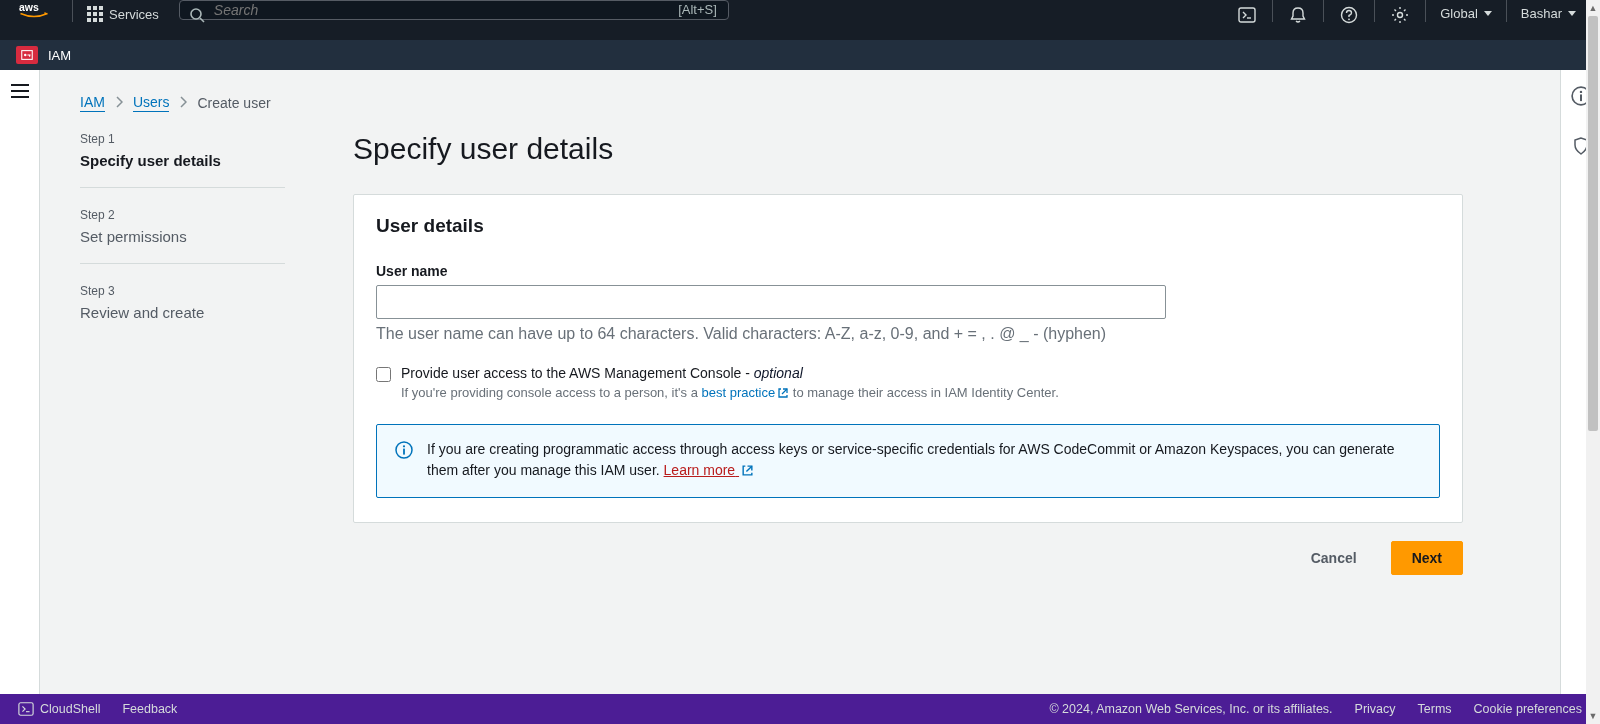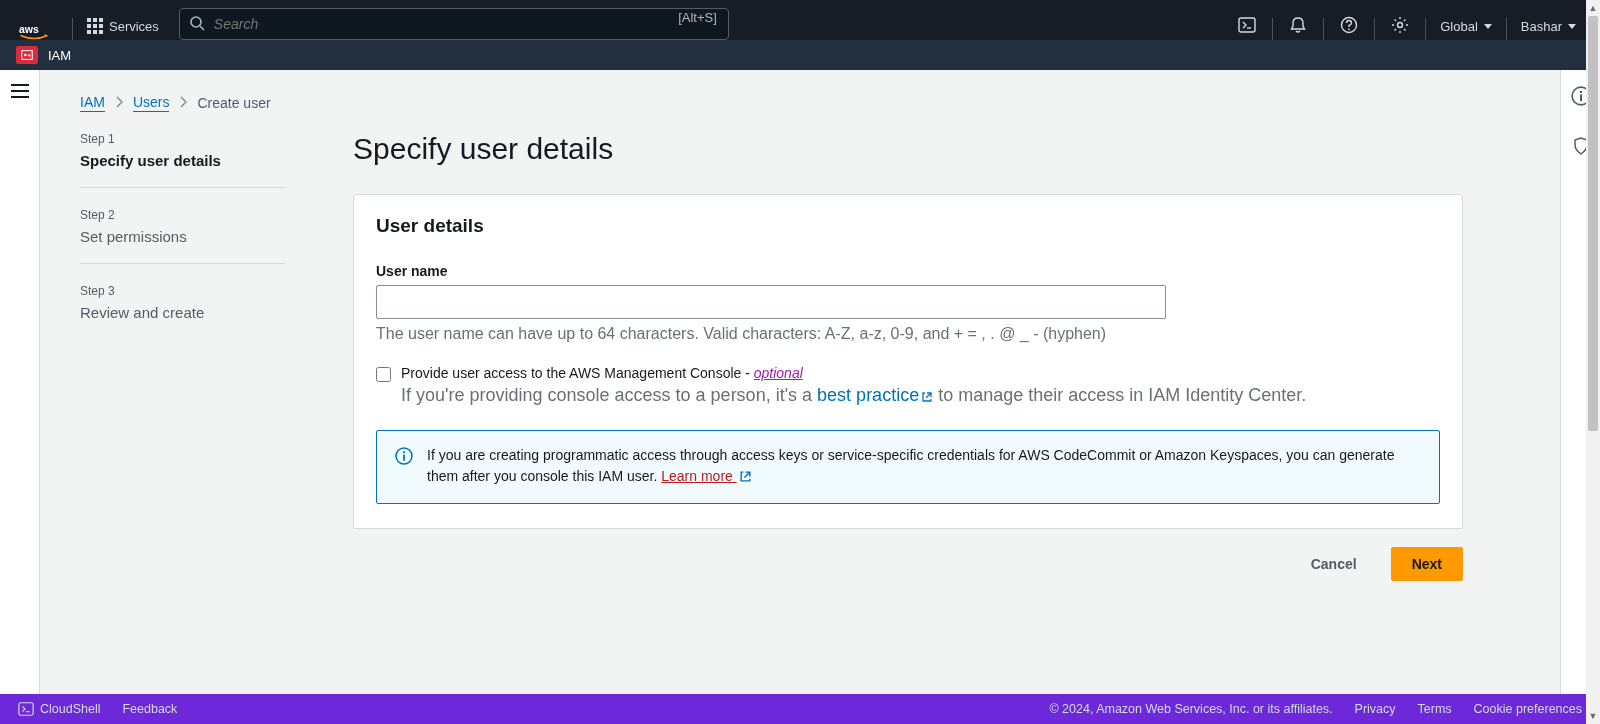--- a/index.html
+++ b/index.html
@@ -1,27 +1,27 @@
 <!DOCTYPE html>
 <html><head>
 <meta charset="utf-8">
 <style>
   * { box-sizing: border-box; margin: 0; padding: 0; }
   html, body { width: 1600px; height: 724px; font-family: "Amazon Ember", "Helvetica Neue", Arial, sans-serif; overflow: hidden; background: #f2f3f3; }
 
   
-  .topnav { height: 40px; background: #161d26; display: flex; align-items: flex-end; padding: 0 14px; color: #d5dbdb; font-size: 13px; }
+  .topnav { height: 40px; background: #161d26; display: flex; align-items: flex-start; padding: 0 14px; color: #d5dbdb; font-size: 13px; }
   .topnav .aws-logo { display:flex; align-items:center; margin-right:14px; }
   .topnav .aws-logo svg { height:18px; }
   .topnav .divider { width:1px; height:22px; background:#4a5058; margin:0 4px; }
   .topnav .services { display:flex; align-items:center; gap:6px; padding:6px 10px; cursor:pointer; }
   .grid9 { display:grid; grid-template-columns:repeat(3,4px); grid-template-rows:repeat(3,4px); gap:2px; }
   .grid9 span { background:#d5dbdb; width:4px; height:4px; }
   .searchwrap { flex:0 0 550px; margin-left:10px; position:relative; }
-  .searchwrap input { width:100%; height:32px; background:#0f1720; border:1px solid #555b64; border-radius:4px; color:#aab7b8; font-style:italic; padding:0 70px 0 34px; font-size:14px; outline:none; }
+  .searchwrap input { width:100%; height:20px; background:#0f1720; border:1px solid #555b64; border-radius:4px; color:#aab7b8; font-style:italic; padding:0 70px 0 34px; font-size:14px; outline:none; }
   .searchwrap .search-ico { position:absolute; left:10px; top:7px; }
   .searchwrap .shortcut { position:absolute; right:12px; top:2px; font-style:normal; color:#aab7b8; font-size:13px; }
   .topnav .spacer { flex:1; }
   .topnav .icobtn { padding:6px 12px; cursor:pointer; display:flex; align-items:center; justify-content:center; }
   .topnav .region { display:flex; align-items:center; gap:6px; padding:6px 10px; cursor:pointer; }
   .topnav .user   { display:flex; align-items:center; gap:6px; padding:6px 10px; cursor:pointer; }
   .caret { width:0; height:0; border-left:4px solid transparent; border-right:4px solid transparent; border-top:5px solid #d5dbdb; }
 
   
   .servicebar { height:30px; background:#222f3e; display:flex; align-items:center; padding-left:16px; gap:10px; color:#fff; font-size:13px; }
@@ -57,36 +57,36 @@
   h1 { font-size:30px; font-weight:400; color:#16191f; margin-bottom:28px; }
 
   .panel { background:#fff; border:1px solid #d5dbdb; border-radius:2px; padding:20px 22px 24px 22px; }
   .panel h2 { font-size:19px; font-weight:700; color:#16191f; margin-bottom:26px; }
   .fieldlabel { font-size:14px; color:#16191f; margin-bottom:6px;font-weight:bold; }
   .textinput { width:790px; max-width:100%; height:34px; border:1px solid #879196; border-radius:2px; padding:0 10px; font-size:14px; background:#fff; }
   .helptext { font-size:16px; color:#687078; margin-top:6px; }
   .chkrow { display:flex; align-items:flex-start; gap:10px; margin-top:22px; }
   .chkrow input[type=checkbox] { width:15px; height:15px; margin-top:2px; border:1px solid #687078; cursor:pointer; }
   .chkrow .optlabel { font-size:14px; color:#16191f; }
-  .chkrow .optlabel .opt { font-style:italic; color:#a21caf;text-decoration:underline; }
-  .chkrow .chkhelp { font-size:18px; color:#687078; margin-top:4px; }
+  .chkrow .optlabel .opt { font-style:italic; color:#0f172a; }
+  .chkrow .chkhelp { font-size:13px; color:#687078; margin-top:4px; }
   .chkrow a { color:#0073bb; text-decoration:none; }
   .ext-ico { display:inline-block; vertical-align:-2px; margin-left:2px; }
 
   .infobox { margin-top:22px; border:1px solid #0073bb; background:#f1faff; border-radius:2px; padding:14px 18px; display:flex; gap:14px; font-size:14px; color:#16191f; line-height:1.5; }
   .infobox .info-ico { flex:none; margin-top:2px; }
   .infobox a { color:#b91c1c; text-decoration:underline; }
 
   .wizard-buttons { display:flex; justify-content:flex-end; gap:14px; margin-top:18px;align-items:flex-end; }
   .btn { height:34px; padding:0 20px; font-size:14px; border-radius:2px; cursor:pointer; display:flex; align-items:center; justify-content:center; font-weight:700; }
   .btn-cancel { background:transparent; border:none; color:#545b64; }
   .btn-primary { background:#ff9900; border:1px solid #ff9900; color:#16191f; }
 
   
-  .footer { height:30px; background:#6d28d9; color:#d5dbdb; display:flex; align-items:center; padding:0 18px; font-size:12.5px; gap:22px; }
+  .footer { height:30px; background:#4c1d95; color:#d5dbdb; display:flex; align-items:center; padding:0 18px; font-size:12.5px; gap:22px; }
   .footer .spacer { flex:1; }
   .footer a { color:#d5dbdb; text-decoration:none; cursor:pointer; }
   .footer .cloudshell { display:flex; align-items:center; gap:6px; cursor:pointer; }
 
   
   .fakescroll { position:fixed; right:0; top:0; width:14px; height:100%; background:#f1f1f1; display:flex; flex-direction:column; }
   .fakescroll .up,.fakescroll .dn { height:16px; display:flex; align-items:center; justify-content:center; color:#6b6b6b; font-size:9px; }
   .fakescroll .track { flex:1; position:relative; }
   .fakescroll .thumb { position:absolute; left:2px; right:2px; top:0; height:60%; background:#c1c1c1; border-radius:2px; }
 </style>
@@ -250,21 +250,21 @@
 
           <div class="infobox">
             <span class="info-ico">
               <svg width="18" height="18" viewBox="0 0 18 18">
                   <circle cx="9" cy="9" r="8" stroke="#0073bb" stroke-width="1.5" fill="none"></circle>
                   <circle cx="9" cy="5.3" r="1.1" fill="#0073bb"></circle>
                   <rect x="8.1" y="7.6" width="1.8" height="6" fill="#0073bb"></rect>
                 </svg>
             </span>
             <div>
-              <span>If you are creating programmatic access through access keys or service-specific credentials for AWS CodeCommit or Amazon Keyspaces, you can generate them after you console this IAM user. </span><a><span>Learn more</span> <span class="ext-ico"><svg width="13" height="13" viewBox="0 0 12 12">
+              <span>If you are creating programmatic access through access keys or service-specific credentials for AWS CodeCommit or Amazon Keyspaces, you can generate them after you manage this IAM user. </span><a><span>Learn more</span> <span class="ext-ico"><svg width="13" height="13" viewBox="0 0 12 12">
                       <path d="M4 2 L2 2 L2 10 L10 10 L10 8" stroke="#0073bb" stroke-width="1.3" fill="none"></path>
                       <path d="M6 2 L10 2 L10 6" stroke="#0073bb" stroke-width="1.3" fill="none"></path>
                       <line x1="10" y1="2" x2="5" y2="7" stroke="#0073bb" stroke-width="1.3"></line>
                     </svg></span></a>
             </div>
           </div>
         </div>
 
         <div class="wizard-buttons">
           <div class="btn btn-cancel">Cancel</div>

